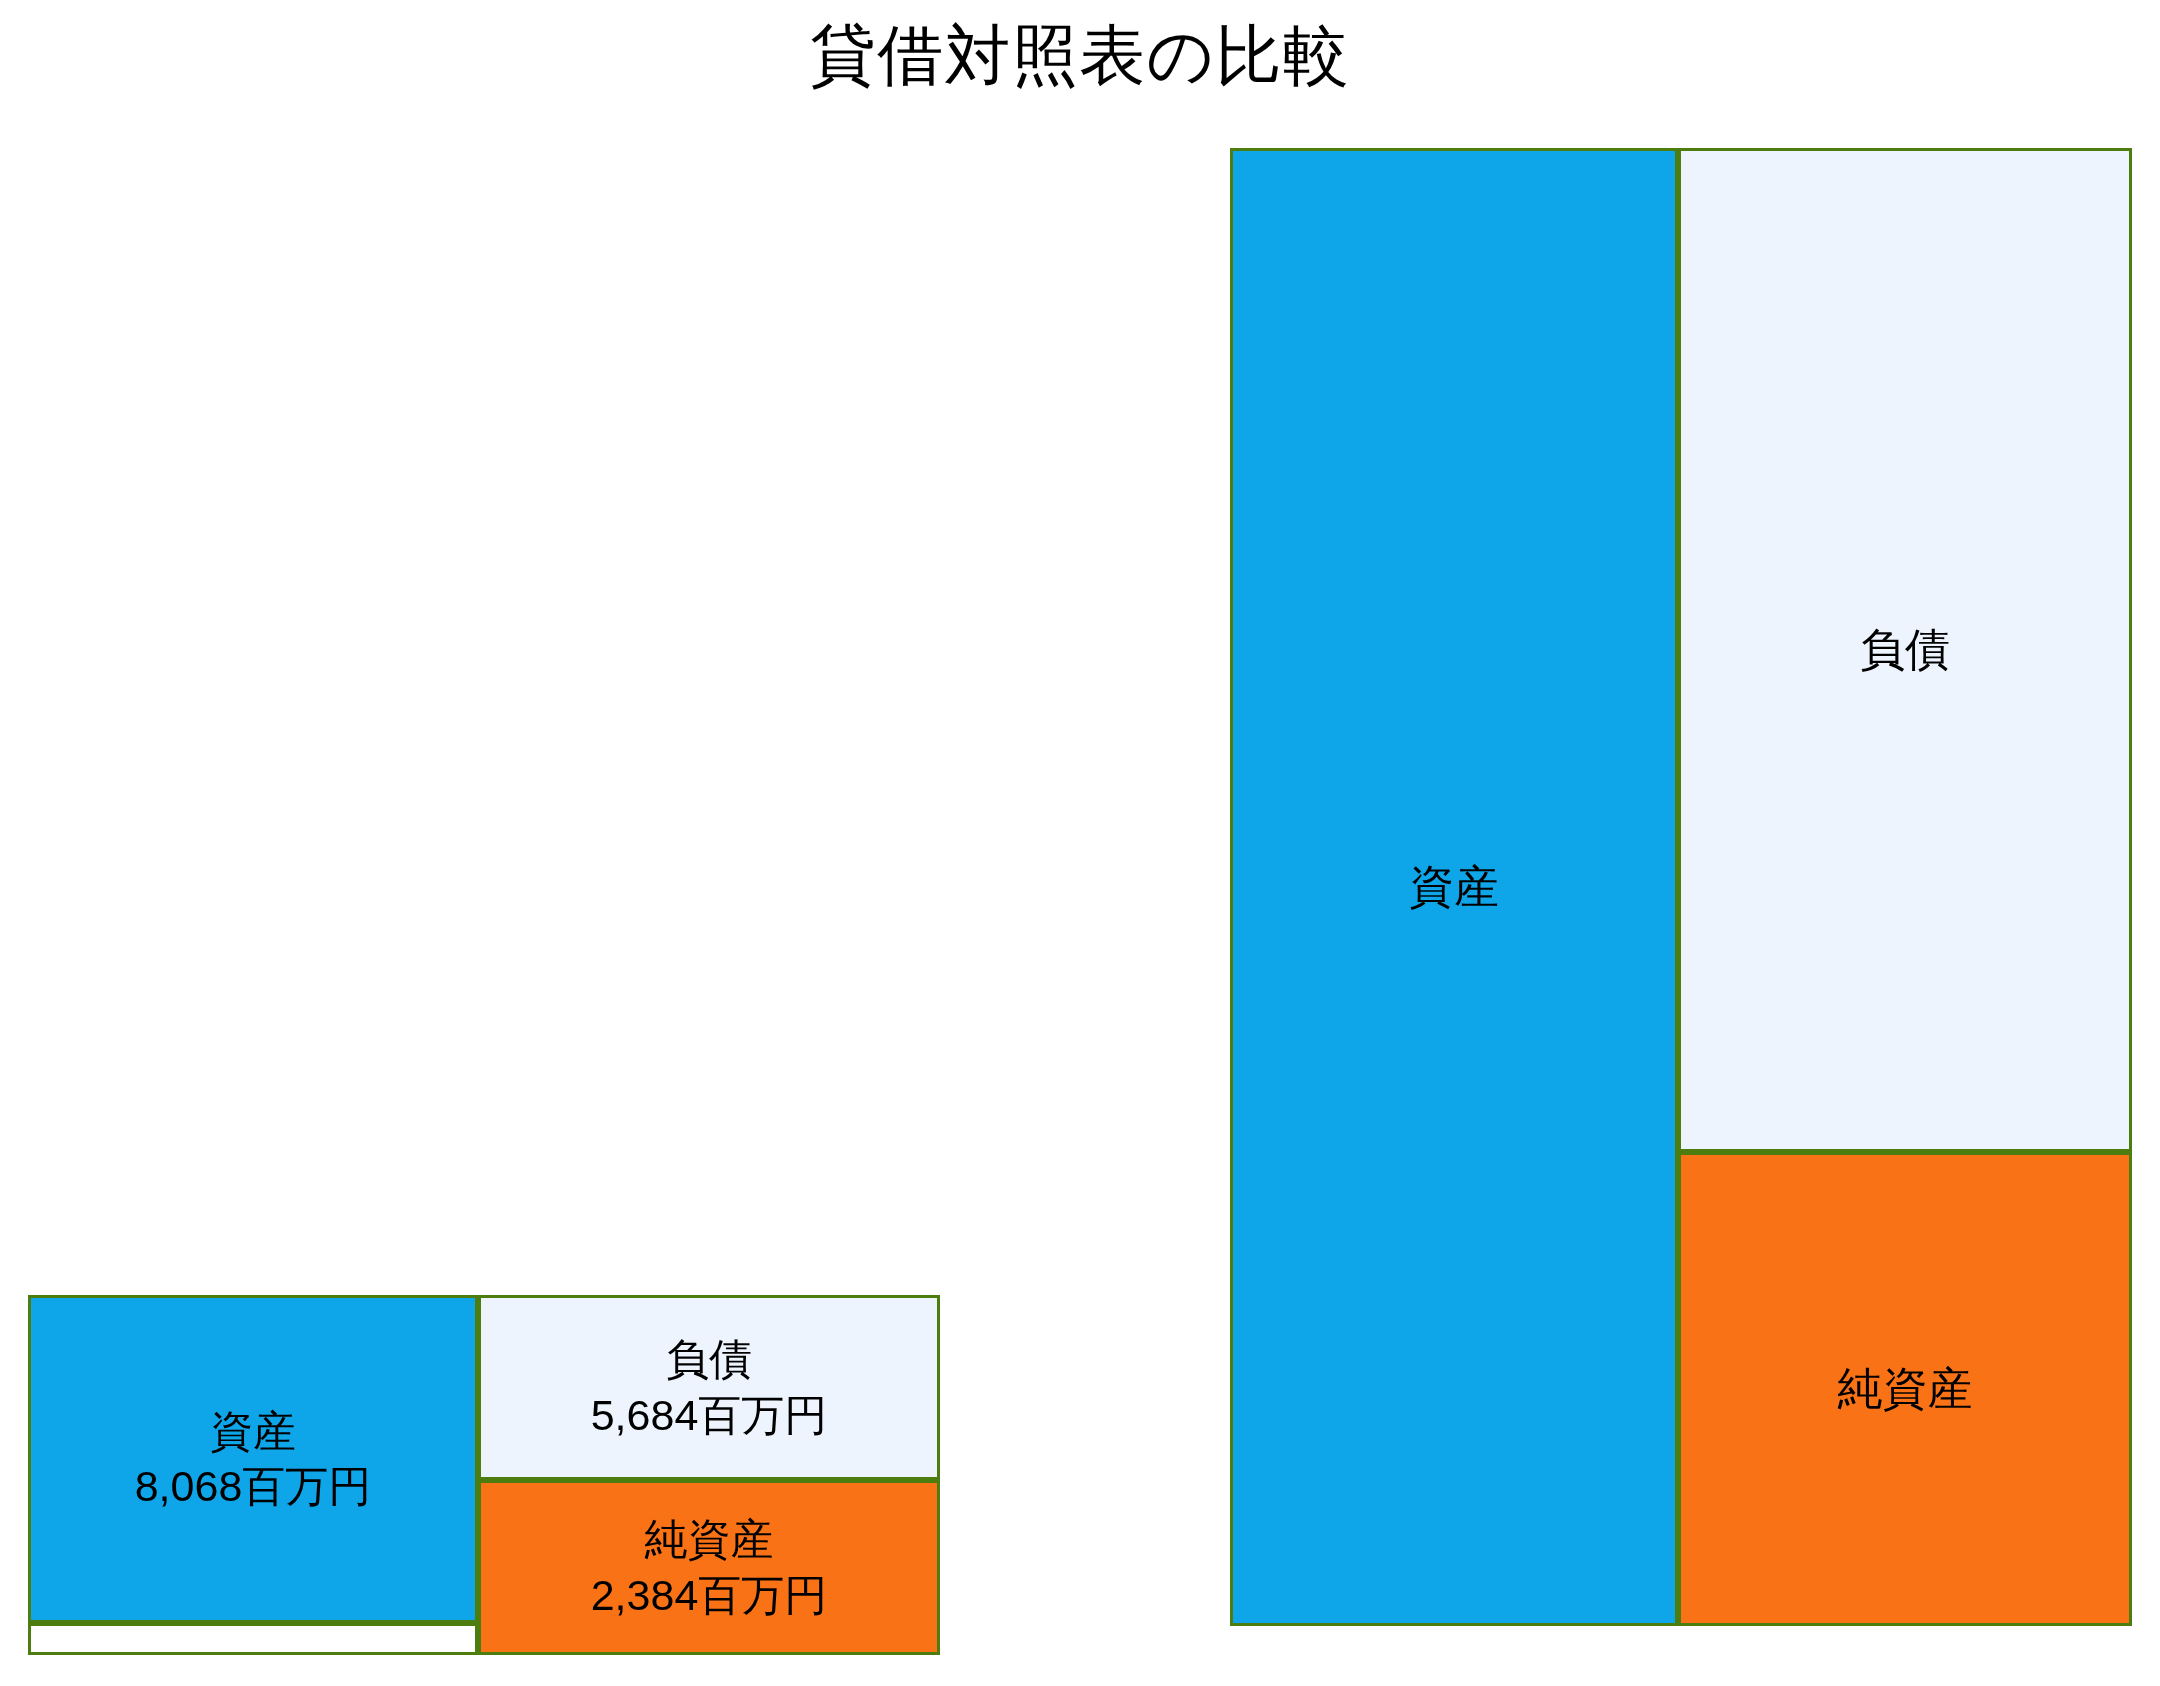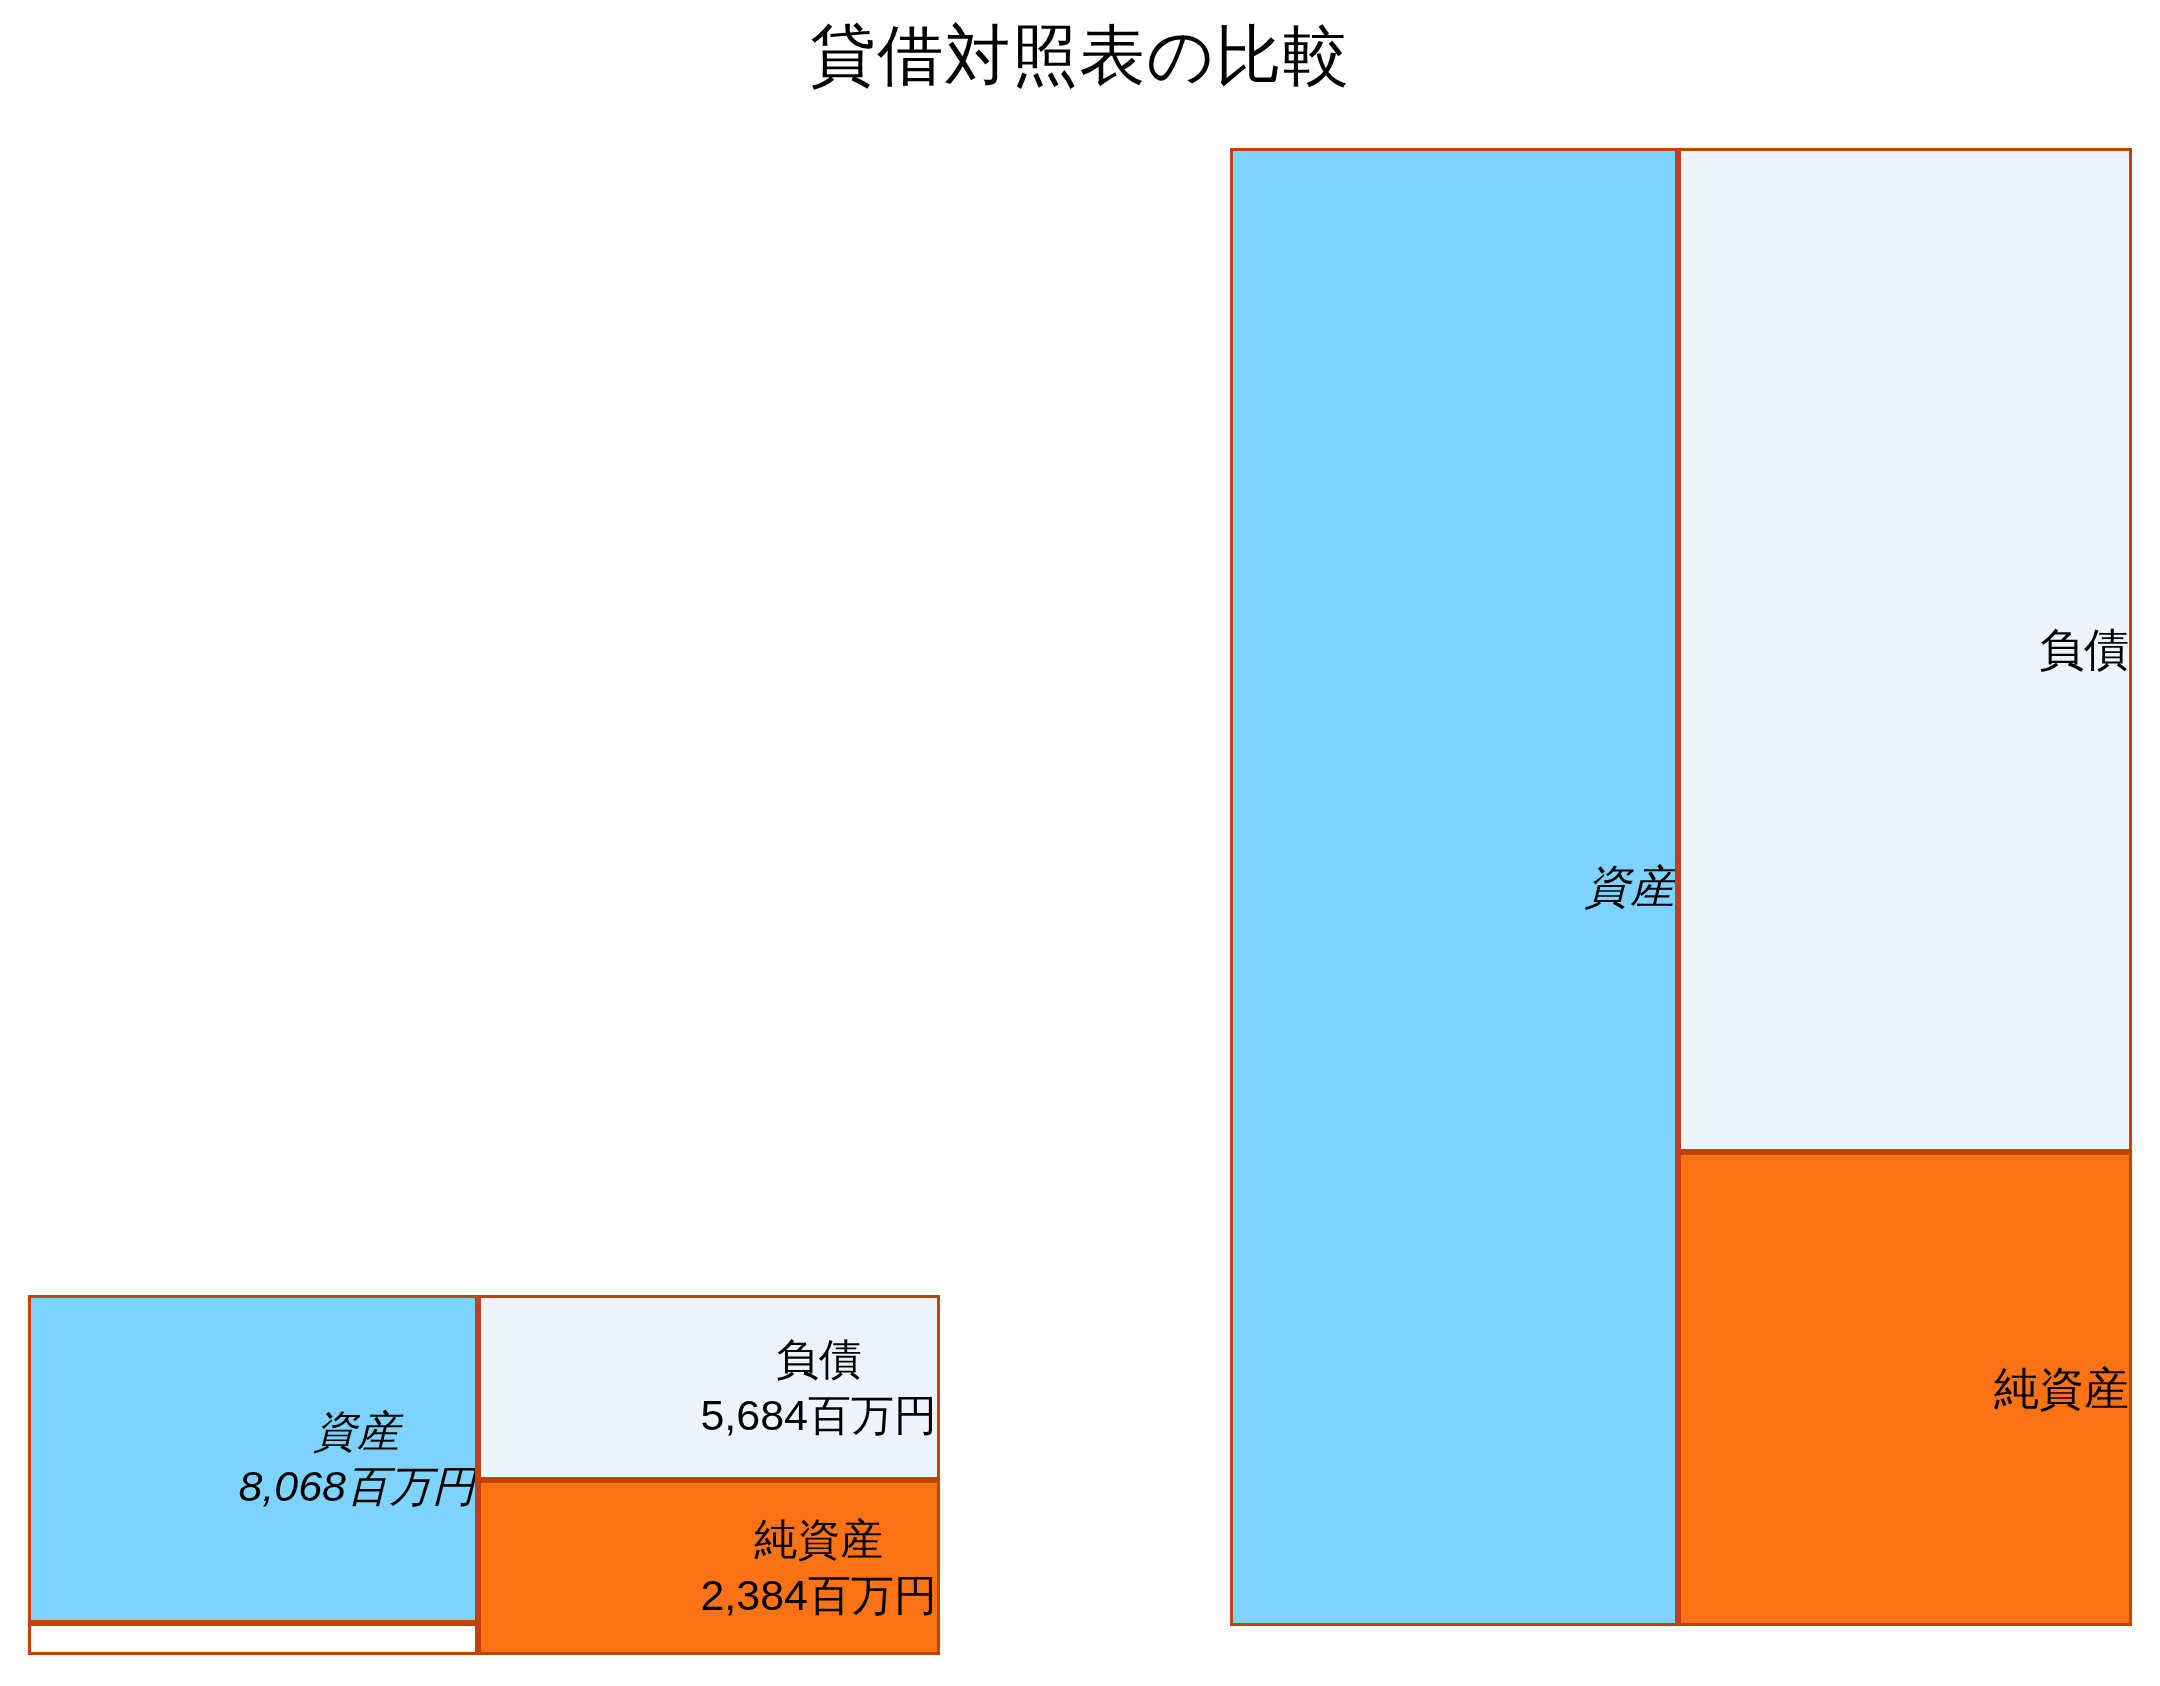--- a/index.html
+++ b/index.html
@@ -31,28 +31,28 @@
   }
 
   
   .bs-block {
     position: absolute;
     box-sizing: border-box;
   }
   .bs-col {
     position: absolute;
     box-sizing: border-box;
-    border: 3px solid #c2410c;
+    border: 3px solid #4d7c0f;
     display: flex;
     align-items: center;
-    justify-content: flex-end;
+    justify-content: center;
     text-align: center;
     overflow: hidden;
   }
-  .bs-col.assets   { background: #7dd3fc; font-style: italic; }
+  .bs-col.assets   { background: #0ea5e9; }
   .bs-col.liab     { background: #edf4fe; }
   .bs-col.equity   { background: #f97316; }
   .bs-col.filler   { background: #ffffff; }
 
   .seg-label {
     line-height: 1.28;
     white-space: nowrap;
     pointer-events: none;
   }
   .seg-label .seg-name,

